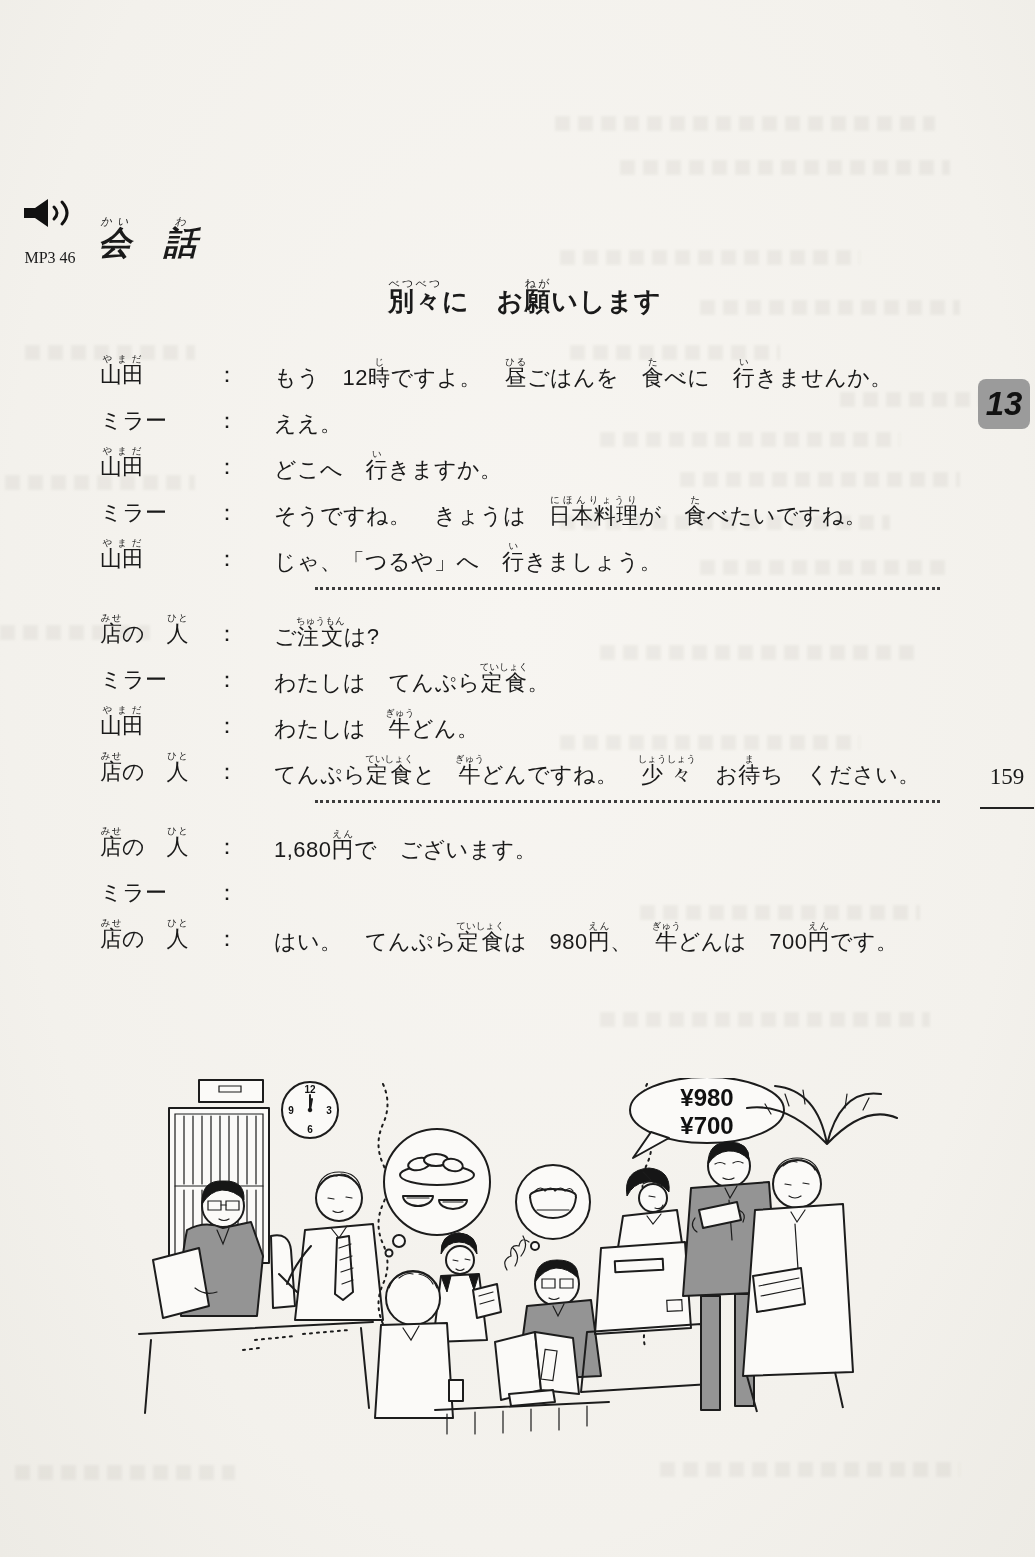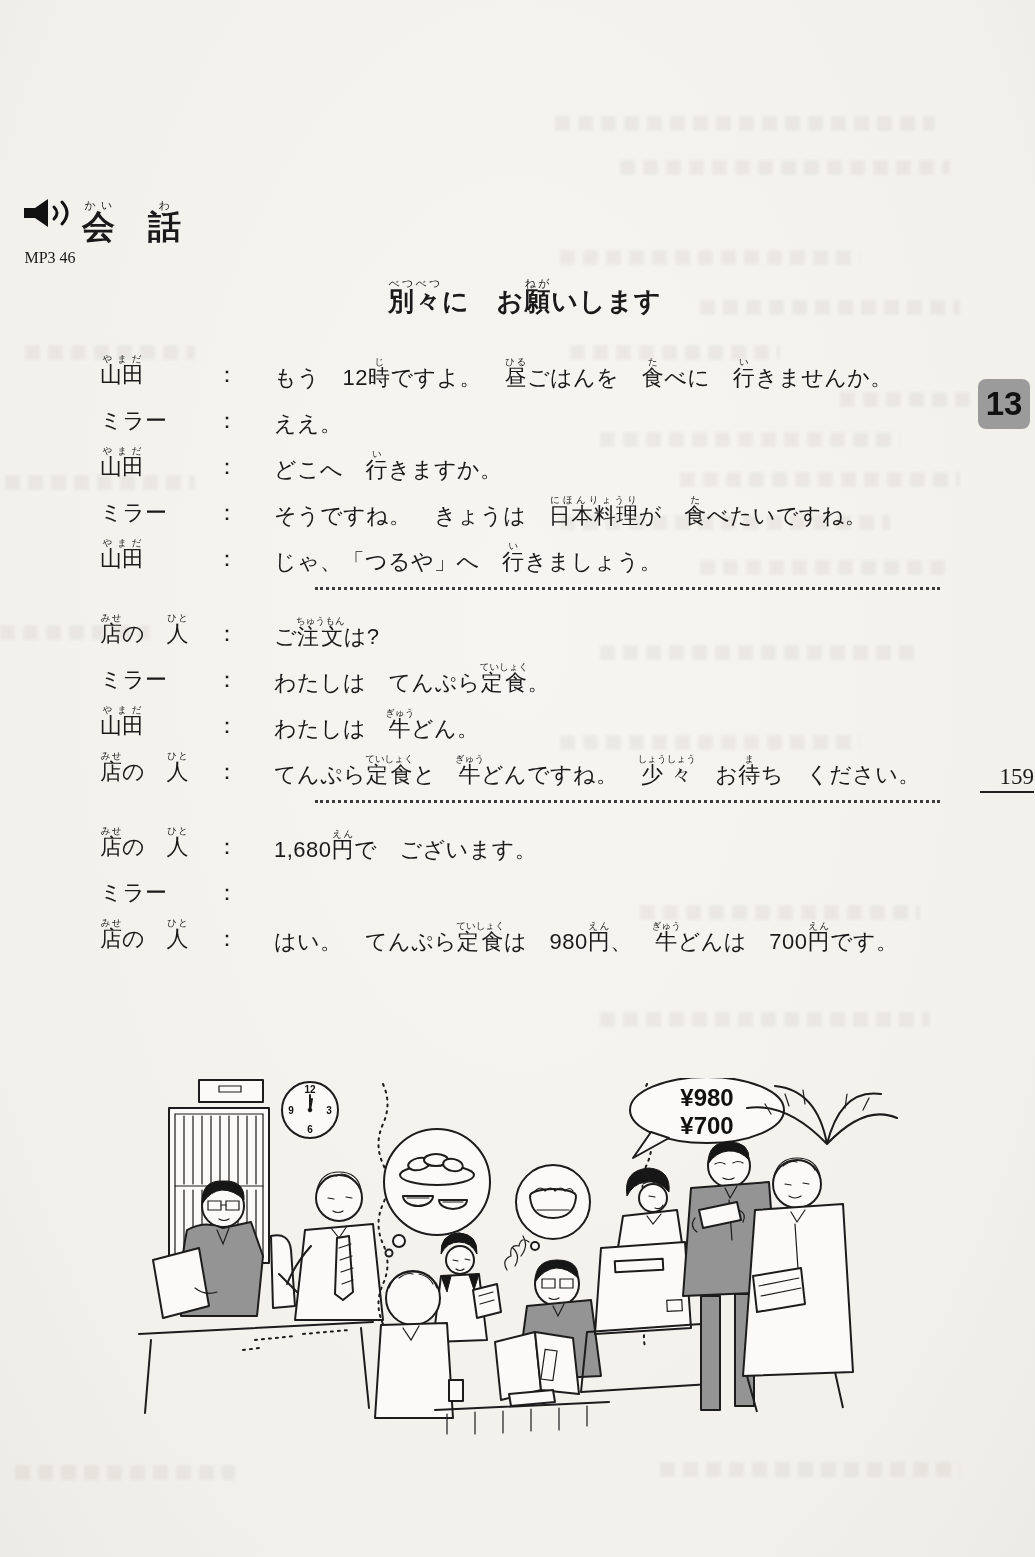--- a/index.html
+++ b/index.html
@@ -13,45 +13,45 @@
 
   
   .ghost{position:absolute;height:15px;opacity:.07;filter:blur(1.6px);
     background:repeating-linear-gradient(90deg,#6f6a5c 0 15px,transparent 15px 23px);}
 
   
   .audio{position:absolute;left:12px;top:198px;width:76px;text-align:center;}
   .audio .mp3{font-family:"Liberation Serif", serif;font-size:16px;margin-top:17px;letter-spacing:0;}
 
   
-  .kaiwa{position:absolute;left:82px;top:200px;margin:0;
-    font-size:33px;font-weight:bold;line-height:1;}
+  .kaiwa{position:absolute;left:82px;top:200px;margin:16px;
+    font-size:33px;font-weight:bold;line-height:1;font-style:italic;}
   .kaiwa rt{font-size:11px;font-weight:normal;}
 
   
   .title{position:absolute;left:388px;top:278px;margin:0;
     font-size:26px;font-weight:bold;letter-spacing:1px;line-height:1;}
   .title rt{font-size:11px;font-weight:normal;}
 
   
   .dialogue{position:absolute;left:100px;top:346px;width:880px;font-size:22px;}
   .d-row{display:flex;align-items:flex-end;min-height:44px;margin-bottom:2px;}
   .d-speaker{width:116px;flex:none;}
   .d-colon{width:30px;flex:none;}
   .d-body{flex:1;margin-left:28px;letter-spacing:.5px;line-height:1.15;}
   .dialogue rt{font-size:9.5px;letter-spacing:0;}
   .d-div{border-top:3px dotted #3c3c3c;width:625px;margin:13px 0 15px 215px;height:0;}
 
   
   .tab{position:absolute;left:978px;top:379px;width:52px;height:50px;
     background:#9b9b9b;border-radius:8px;display:flex;align-items:center;justify-content:center;
-    font-size:33px;font-weight:bold;color:#111;}
-  .pagenum{position:absolute;left:980px;top:764px;width:54px;text-align:right;
+    font-size:33px;font-weight:bold;color:#111;font-style:italic;}
+  .pagenum{position:absolute;left:980px;top:764px;width:54px;text-align:center;
     font-family:"Liberation Serif", serif;font-size:23px;
-    border-bottom:2px solid #222;padding-bottom:1px;}
+    border-bottom:2px solid #222;padding-bottom:17px;}
 
   
   .illus{position:absolute;left:135px;top:1078px;}
   .illus *{vector-effect:non-scaling-stroke;}
   .ln{stroke:#1c1c1c;stroke-width:2;fill:none;stroke-linecap:round;stroke-linejoin:round;}
   .th{stroke:#1c1c1c;stroke-width:1.2;fill:none;stroke-linecap:round;}
   .wh{fill:#fbfaf8;stroke:#1c1c1c;stroke-width:2;stroke-linejoin:round;}
   .gy{fill:#949494;stroke:#1c1c1c;stroke-width:2;stroke-linejoin:round;}
   .bk{fill:#161616;stroke:#161616;stroke-width:1;}
   .dash{stroke:#1c1c1c;stroke-width:2;fill:none;stroke-dasharray:2 5;stroke-linecap:round;}

